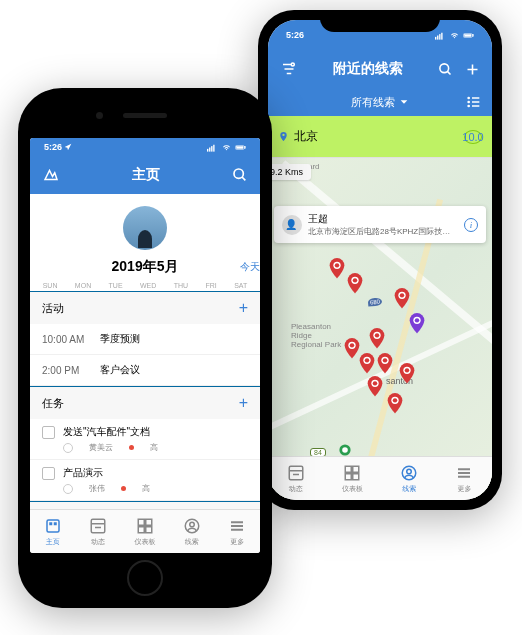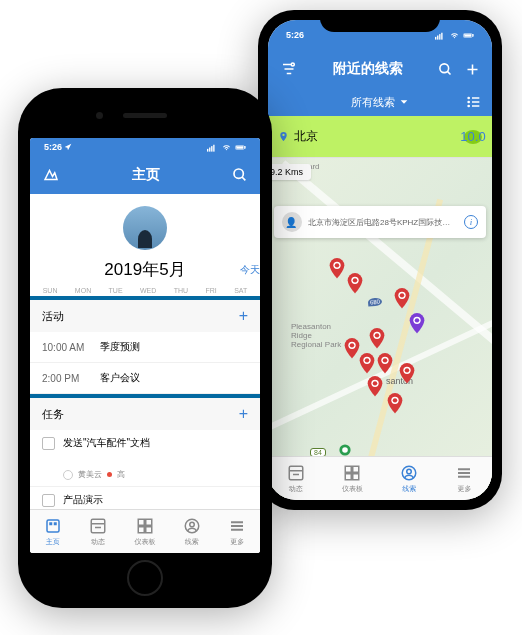--- a/index.html
+++ b/index.html
@@ -19,21 +19,21 @@
 .phone-8 .status-bar{background:#3b82d6}
 .status-icons{display:flex;gap:3px;align-items:center}
 .status-icons svg{width:11px;height:11px}
 .header{background:#3b82d6;color:#fff;display:flex;align-items:center;justify-content:space-between;padding:8px 12px;height:38px}
 .header-title{font-size:14px;font-weight:700}
 .header-icon{width:18px;height:18px}
 .subheader{background:#3b82d6;color:#fff;display:flex;align-items:center;justify-content:center;height:28px;font-size:11px;position:relative}
 .subheader .list-icon{position:absolute;right:10px}
 .location-row{display:flex;align-items:center;justify-content:space-between;padding:12px 10px;border-bottom:1px solid #e0e0e0;background:#bef264}
 .location-left{display:flex;align-items:center;gap:5px;font-size:12px}
-.distance-badge{font-size:13px;color:#3b82d6;border:7px solid #84cc16;border-radius:50%;width:18px;height:14px;display:flex;align-items:center;justify-content:center}
+.distance-badge{font-size:11px;color:#3b82d6;border:1px solid #84cc16;border-radius:50%;width:18px;height:14px;display:flex;align-items:center;justify-content:center}
 .map{position:relative;height:340px;background:#e8f0e0;overflow:hidden}
 .map-bg{position:absolute;inset:0;background:linear-gradient(135deg,#e8f0e0 0%,#ddeadb 50%,#e8f0e0 100%)}
 .map-road{position:absolute;background:#fff;opacity:0.7}
 .map-label{position:absolute;font-size:8px;color:#888}
 .distance{position:absolute;top:6px;left:-2px;background:#f8f8f8;padding:3px 8px;font-size:9px;border-radius:0 3px 3px 0;box-shadow:0 1px 2px rgba(0,0,0,0.15)}
 .info-card{position:absolute;top:48px;left:6px;right:6px;background:#fff;border-radius:4px;box-shadow:0 1px 4px rgba(0,0,0,0.2);padding:6px 8px;display:flex;align-items:center;gap:6px}
 .avatar-sm{width:20px;height:20px;border-radius:50%;background:#e0e0e0;display:flex;align-items:center;justify-content:center;font-size:10px;flex-shrink:0}
 .info-text{flex:1;overflow:hidden}
 .info-name{font-size:10px;font-weight:500}
 .info-addr{font-size:8px;color:#666;white-space:nowrap;overflow:hidden;text-overflow:ellipsis}
@@ -41,35 +41,35 @@
 .pin{position:absolute;width:18px;height:22px}
 .pin svg{width:100%;height:100%}
 .tabbar{position:absolute;bottom:0;left:0;right:0;height:44px;background:#fafafa;border-top:1px solid #ddd;display:flex;justify-content:space-around;align-items:center}
 .tab{display:flex;flex-direction:column;align-items:center;gap:2px;font-size:7px;color:#888}
 .tab.active{color:#3b82d6}
 .tab-icon{width:18px;height:18px}
 .profile-section{text-align:center;padding:12px 0 4px}
 .profile-avatar{width:44px;height:44px;border-radius:50%;background:linear-gradient(180deg,#87b5d8 0%,#5a8cb5 100%);margin:0 auto;position:relative;overflow:hidden}
 .profile-avatar::after{content:"";position:absolute;bottom:2px;left:50%;transform:translateX(-50%);width:14px;height:18px;background:#1a2a3a;border-radius:50% 50% 0 0}
 .month-row{display:flex;justify-content:center;align-items:center;position:relative;padding:4px 12px}
-.month-label{font-weight:400;font-size:17px}
+.month-label{font-weight:700;font-size:14px}
 .today-btn{position:absolute;right:0;font-size:10px;color:#3b82d6}
 .weekdays{display:flex;justify-content:space-around;padding:2px 4px;font-size:7px;color:#aaa}
 .dates{display:flex;justify-content:space-around;padding:4px 4px 10px;font-size:11px}
 .date{width:22px;height:22px;display:flex;align-items:center;justify-content:center;border-radius:4px}
 .date.selected{background:#3b82d6;color:#fff}
-.section{border-top:4px solid #0369a1}
+.section{border-top:1px solid #0369a1}
 .section-head{display:flex;justify-content:space-between;align-items:center;padding:7px 12px;background:#f7f7f7;font-size:11px}
 .section-head .plus{color:#3b82d6;font-size:16px;font-weight:300}
 .event-row{display:flex;align-items:center;padding:8px 12px;font-size:10px;gap:10px;border-bottom:1px solid #f0f0f0}
 .event-time{color:#666;width:48px}
 .task-row{padding:6px 12px;border-bottom:1px solid #f0f0f0}
 .task-main{display:flex;align-items:center;gap:8px;font-size:10px}
 .checkbox{width:13px;height:13px;border:1px solid #bbb;border-radius:2px;flex-shrink:0}
-.task-meta{display:flex;align-items:center;gap:5px;font-size:8px;color:#888;margin-left:21px;margin-top:19px}
+.task-meta{display:flex;align-items:center;gap:16px;font-size:8px;color:#888;margin-left:21px;margin-top:3px}
 .priority-dot{width:5px;height:5px;border-radius:50%;background:#e74c3c}
 .mini-avatar{width:10px;height:10px;border-radius:50%;border:1px solid #ccc}
 .neg{display:block;margin-left:-4px}
 </style>
 </head>
 <body>
 
 <div class="phone phone-x">
   <div class="notch"></div>
   <div class="screen">
@@ -145,20 +145,21 @@
 Regional Park</span>
       <span class="map-label" style="top:218px;left:118px;font-size:9px;color:#666">santon</span>
       <span class="map-label" style="top:290px;left:42px;background:#fff;border:1px solid #5a8030;border-radius:3px;padding:0 3px;color:#5a8030;font-size:7px">84</span>
       <span class="map-label" style="top:140px;left:100px;background:#4a6da7;color:#fff;border-radius:50% 50% 50% 0;padding:1px 2px;font-size:6px;transform:rotate(-5deg)">680</span>
       <div class="distance">
           <span class="neg">9.2 Kms</span>
         </div>
       <div class="info-card">
         <span class="avatar-sm">👤</span>
         <div class="info-text">
+          <div class="info-name">王超</div>
           <div class="info-addr">北京市海淀区后电路28号KPHZ国际技术转移…</div>
         </div>
         <span class="info-icon">i</span>
       </div>
 
       <div class="pin" style="top:100px;left:60px"><svg viewBox="0 0 24 30">
             <path d="M12 0a10 10 0 00-10 10c0 7 10 18 10 18s10-11 10-18A10 10 0 0012 0z" fill="#d63838"></path>
             <circle cx="12" cy="10" r="5" fill="#fff"></circle>
             <circle cx="12" cy="10" r="3" fill="#d63838"></circle>
           </svg></div>

